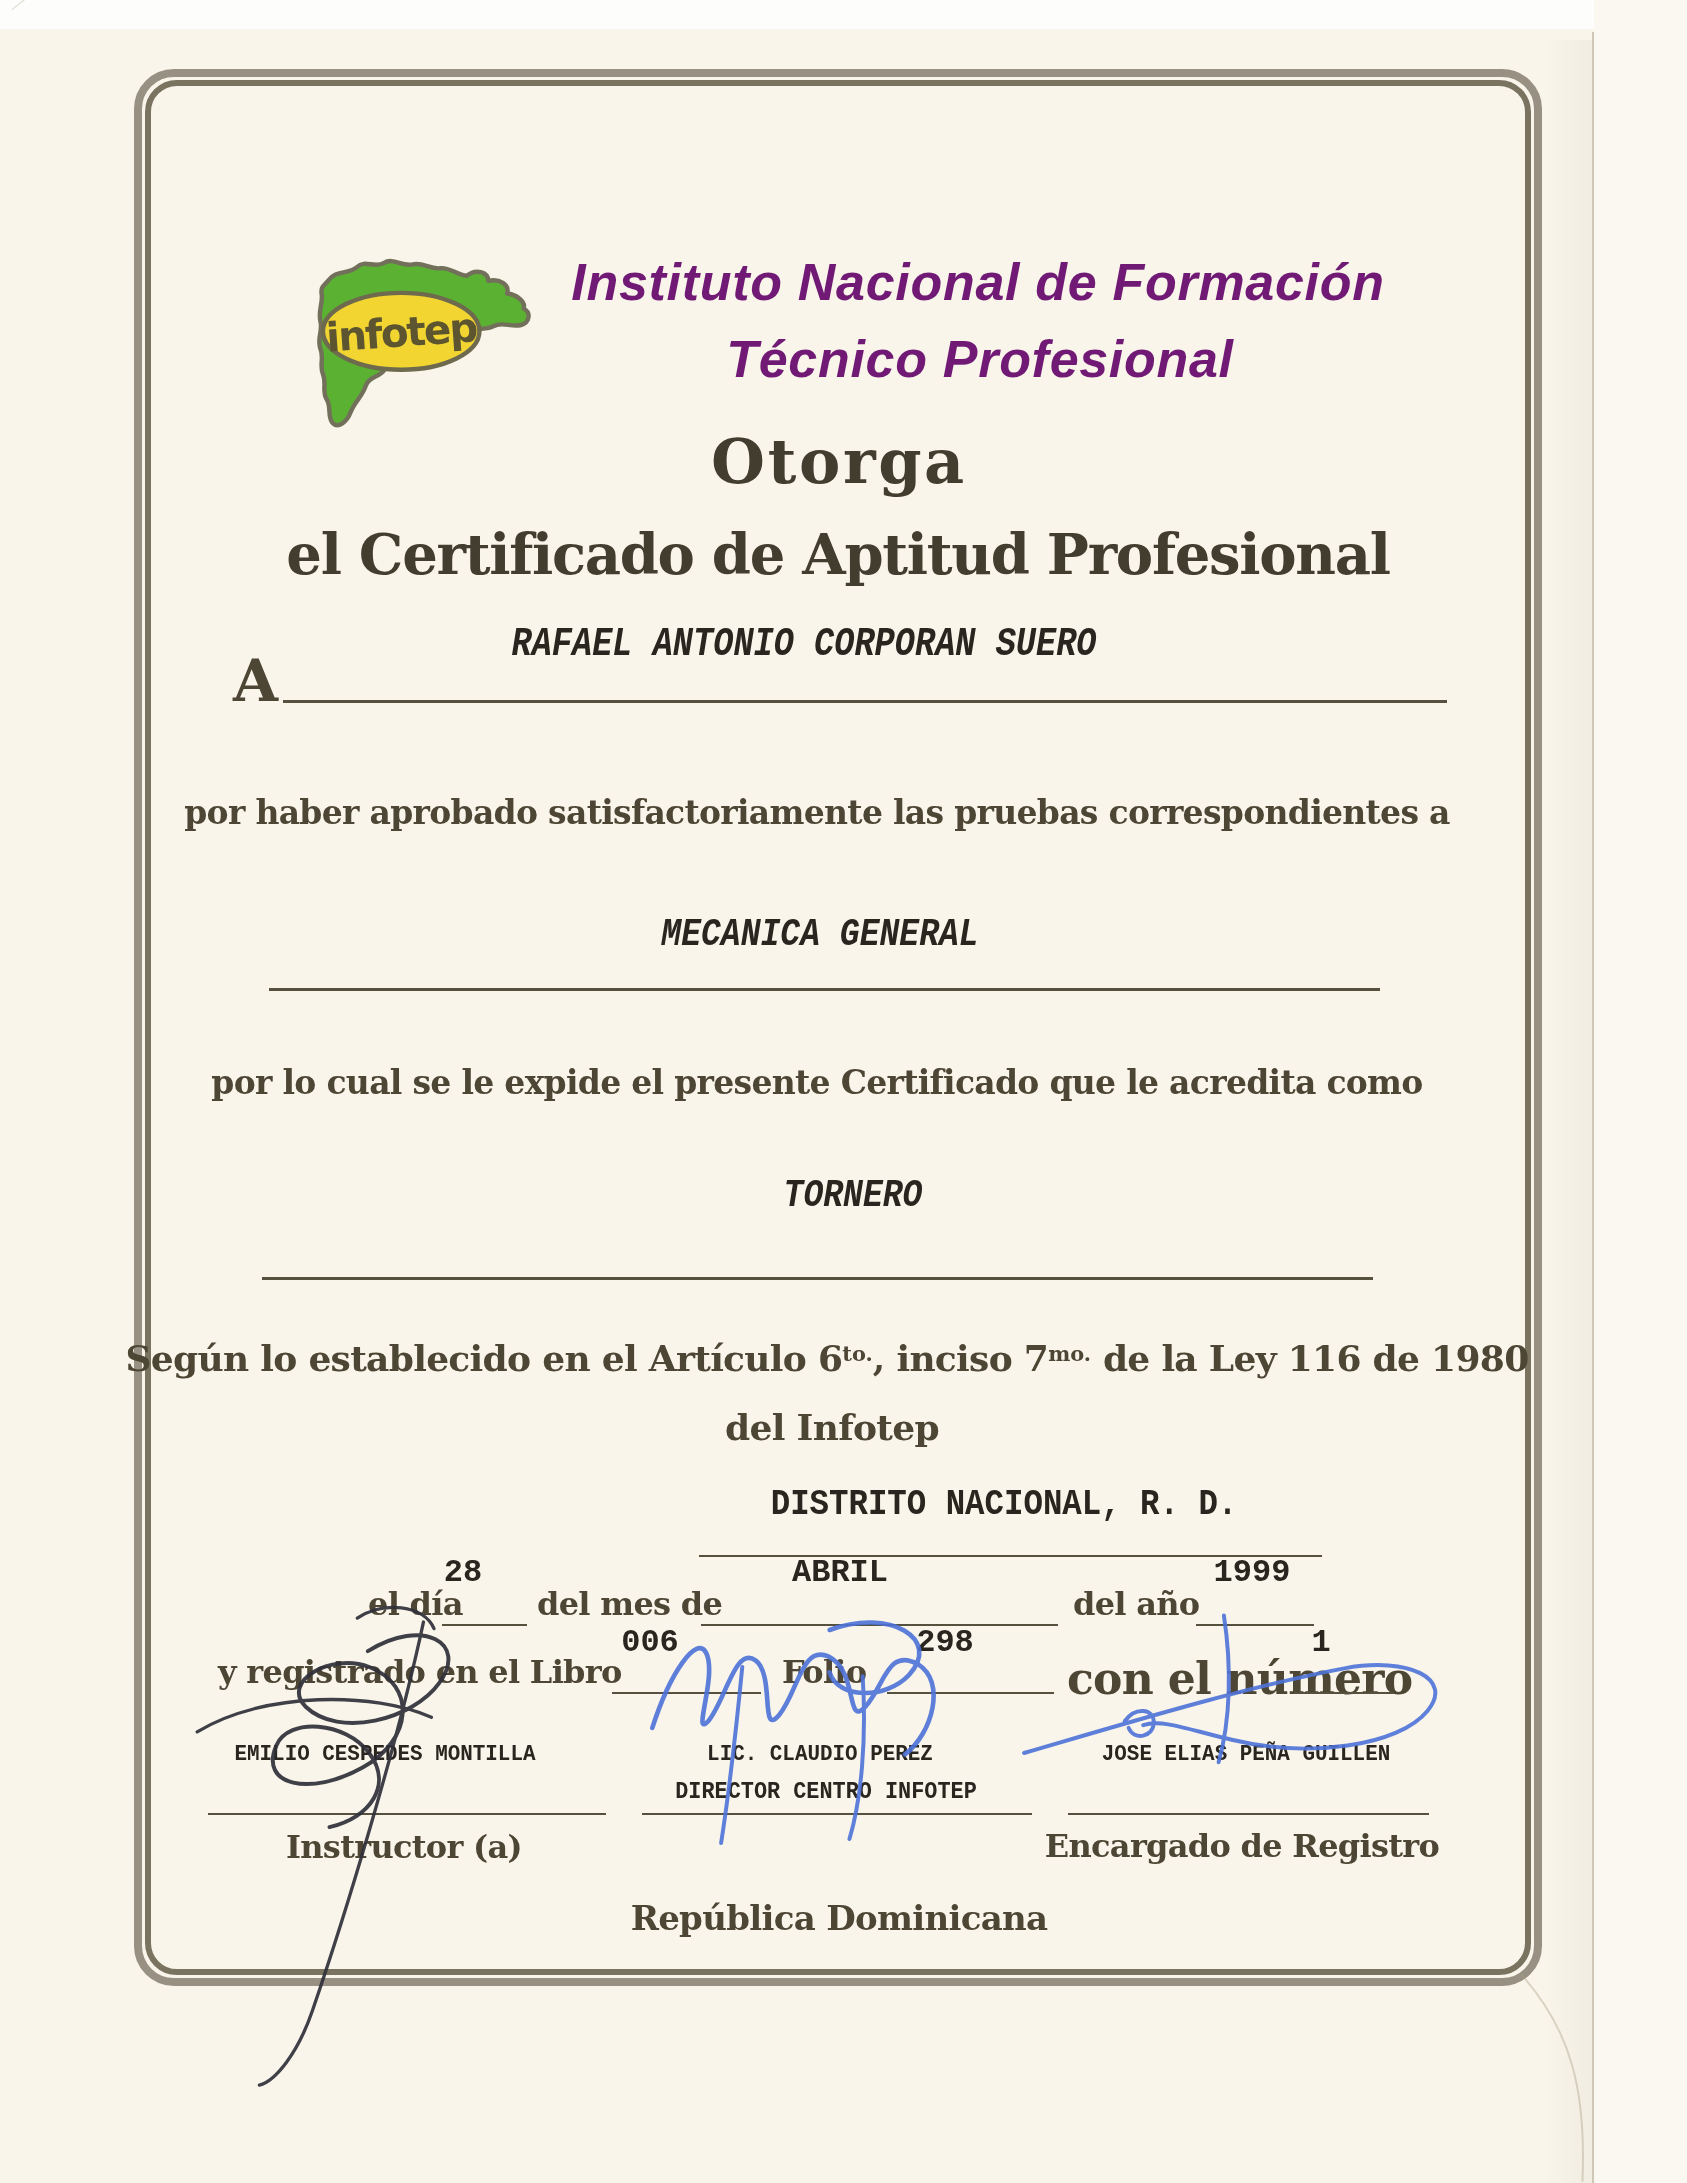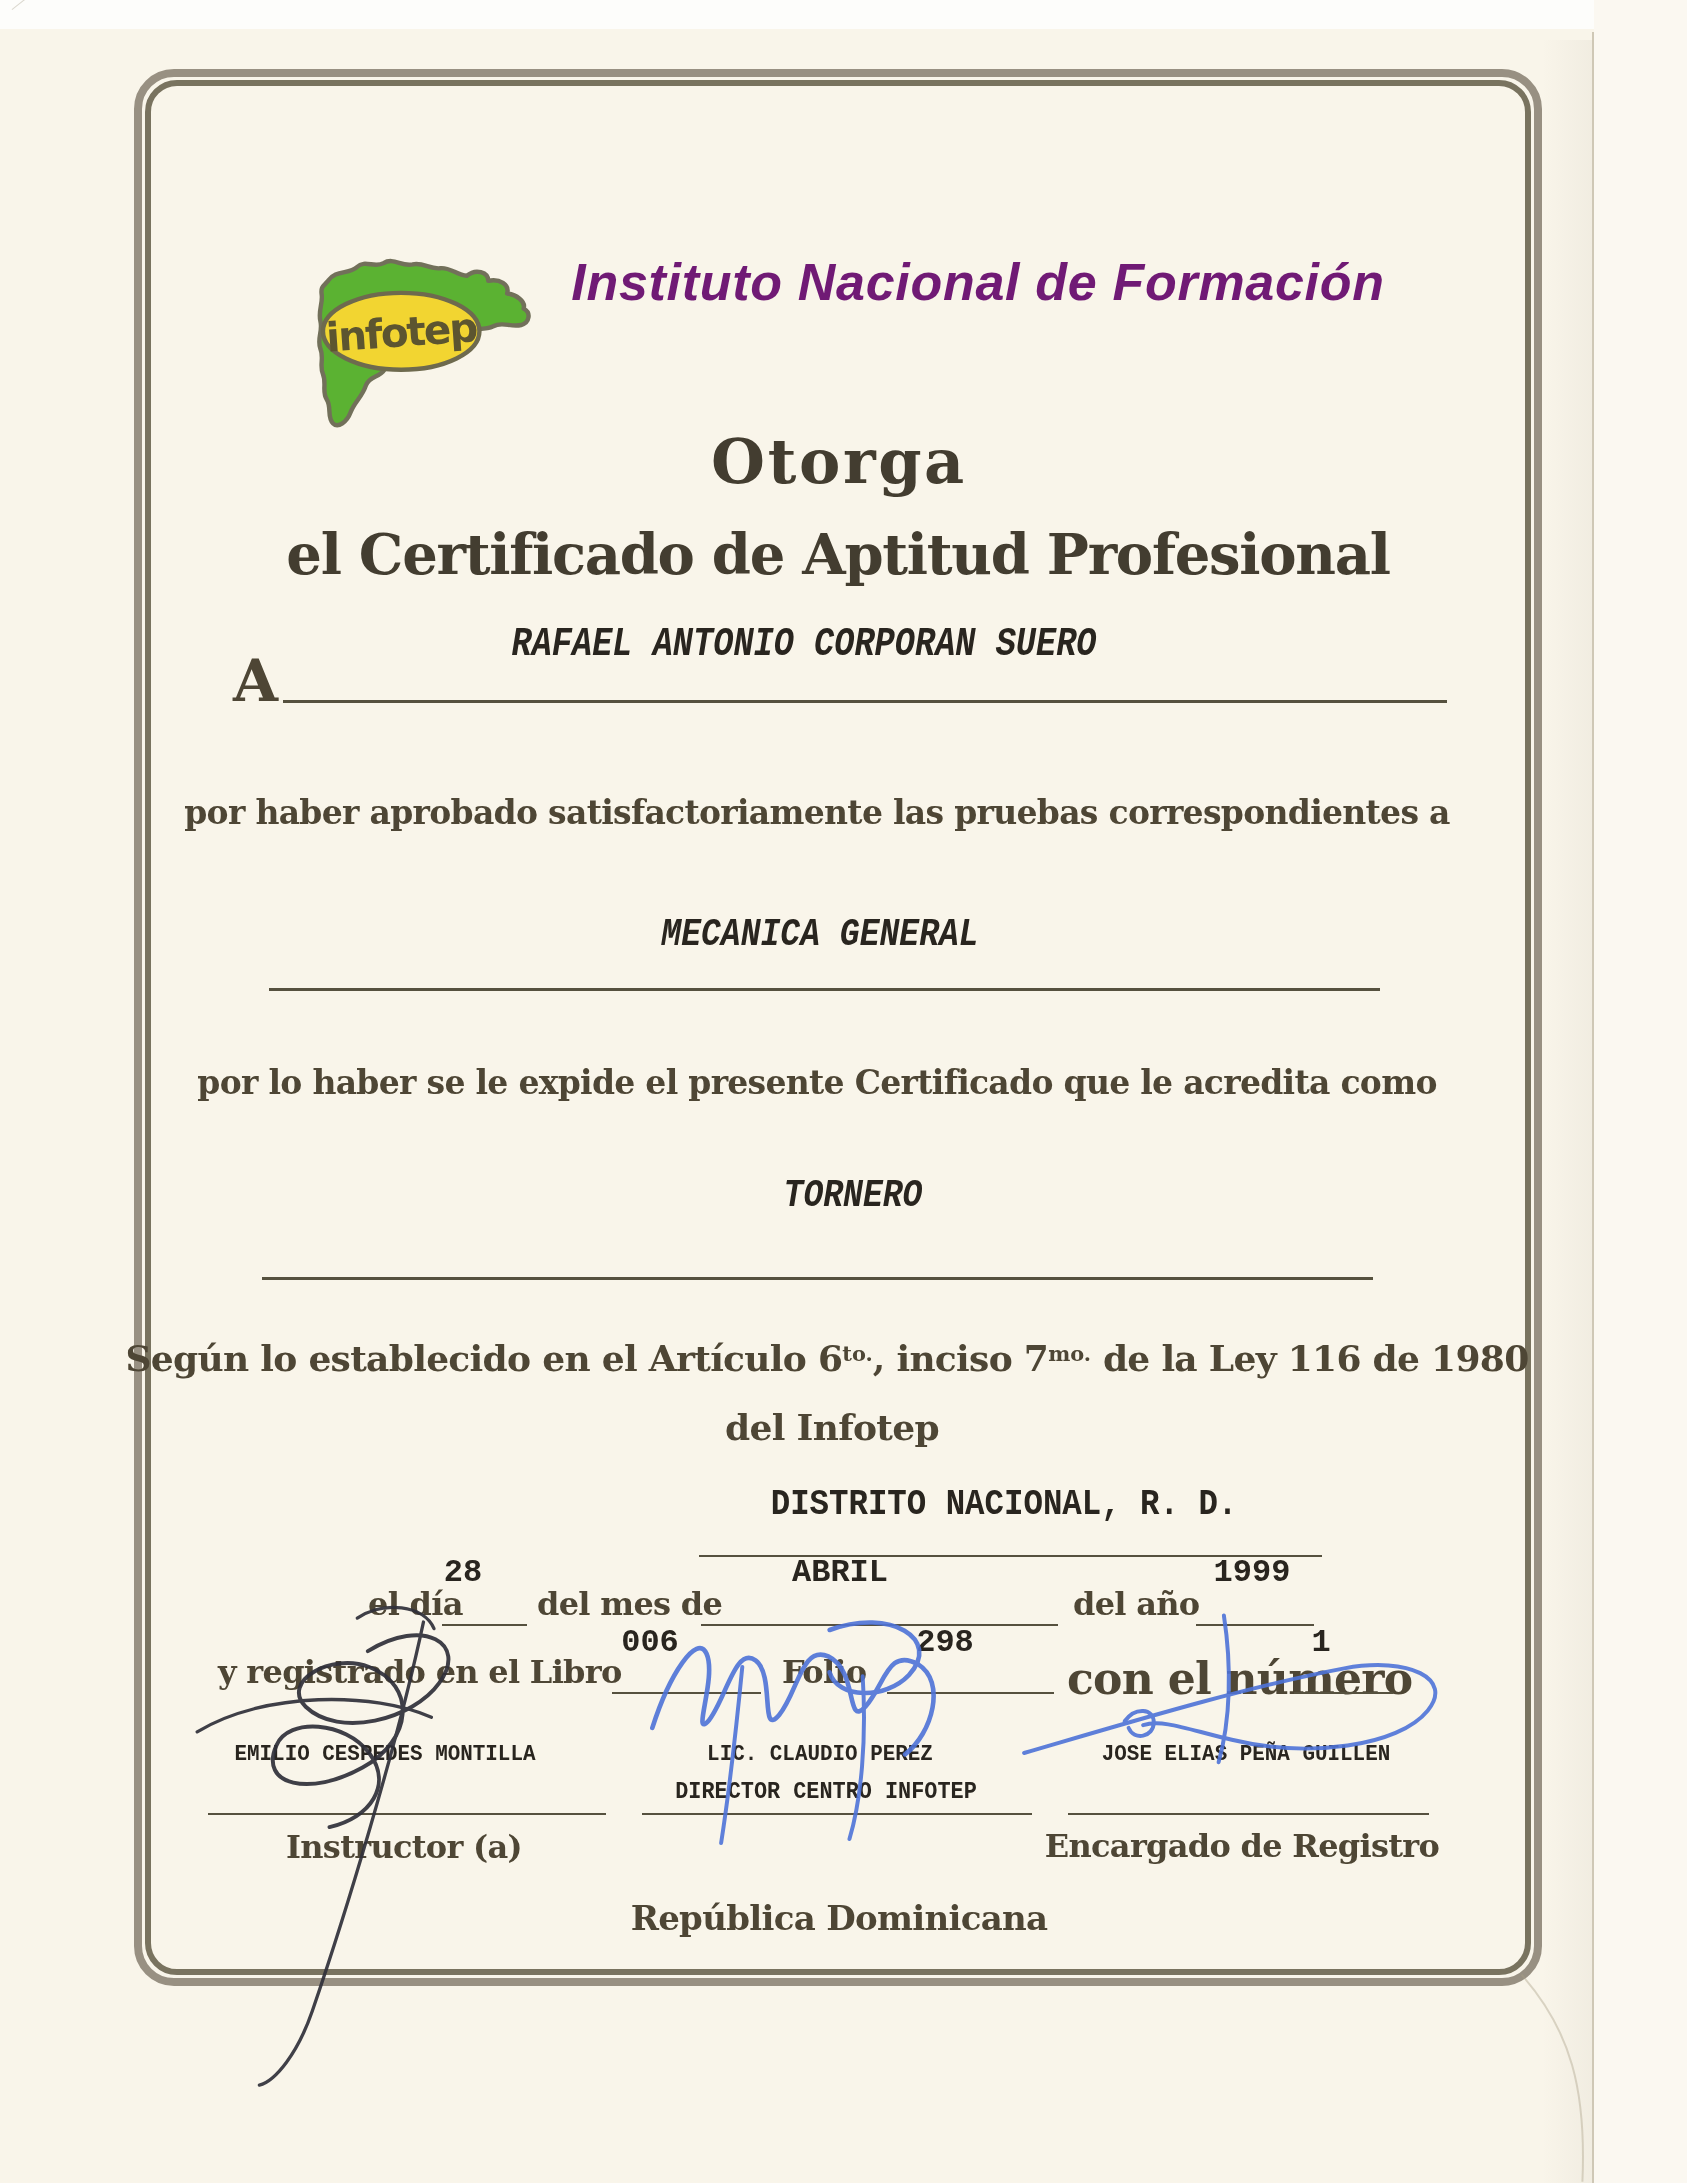--- a/index.html
+++ b/index.html
@@ -53,33 +53,34 @@
          C374 140 360 130 346 138 C330 146 314 138 300 148 C284 158 268 150 254 162
          C240 174 224 168 212 182 C200 196 184 190 174 206 C166 220 150 216 144 232
          C138 250 126 258 120 274 C114 290 100 300 92 292 C82 282 90 266 82 254
          C74 242 82 228 76 214 C70 200 78 188 72 174 C66 158 76 146 72 130
          C68 114 76 102 74 88 C72 74 78 74 84 66 Z" fill="#5bb232" stroke="#72705a" stroke-width="7" stroke-linejoin="round"></path>
     <ellipse cx="200" cy="146" rx="124" ry="61" fill="#f2d531" stroke="#6e6a4e" stroke-width="7"></ellipse>
     <text x="200" y="170" text-anchor="middle" font-size="64" font-weight="bold" fill="#5c5530" letter-spacing="-3" transform="rotate(-4 200 146)">infotep</text>
   </svg>
 
   <div class="abs script c" style="left:978px;top:254px;font-size:52px;">Instituto Nacional de Formación</div>
+  <div class="abs script c" style="left:980px;top:331px;font-size:52px;">Técnico Profesional</div>
 
   <div class="abs bl bl-dark c" style="left:839px;top:429px;font-size:62px;letter-spacing:2.6px;">Otorga</div>
   <div class="abs bl bl-dark c" style="left:838px;top:524px;font-size:56px;letter-spacing:-1.3px;">el Certificado de Aptitud Profesional</div>
 
   <div class="abs typed typed-i" style="left:804px;top:622px;font-size:41px;transform:translateX(-50%) scaleX(.82);">RAFAEL ANTONIO CORPORAN SUERO</div>
   <div class="abs bl" style="left:233px;top:650px;font-size:58px;">A</div>
   <div class="rule" style="left:283px;top:700px;width:1164px;"></div>
 
   <div class="abs bl c" style="left:817px;top:795px;font-size:33px;">por haber aprobado satisfactoriamente las pruebas correspondientes a</div>
   <div class="abs typed typed-i" style="left:820px;top:914px;font-size:38px;transform:translateX(-50%) scaleX(.87);">MECANICA GENERAL</div>
   <div class="rule" style="left:269px;top:988px;width:1111px;"></div>
 
-  <div class="abs bl c" style="left:817px;top:1065px;font-size:33px;">por lo haber se le expide el presente Certificado que le acredita como</div>
+  <div class="abs bl c" style="left:817px;top:1065px;font-size:33px;">por lo cual se le expide el presente Certificado que le acredita como</div>
   <div class="abs typed typed-i" style="left:853px;top:1175px;font-size:38px;transform:translateX(-50%) scaleX(.87);">TORNERO</div>
   <div class="rule" style="left:262px;top:1277px;width:1111px;"></div>
 
   <div class="abs bl c" style="left:827px;top:1339px;font-size:36px;">
     <span>Según lo establecido en el Artículo 6</span><sup class="ord">to.</sup><span>, inciso 7</span><sup class="ord">mo.</sup><span> de la Ley 116 de 1980</span>
   </div>
   <div class="abs bl c" style="left:832px;top:1408px;font-size:36px;">del Infotep</div>
 
   <div class="abs typed" style="left:1004px;top:1486px;font-size:36px;transform:translateX(-50%) scaleX(.9);">DISTRITO NACIONAL, R. D.</div>
   <div class="rule rule-thin" style="left:699px;top:1555px;width:623px;"></div>

